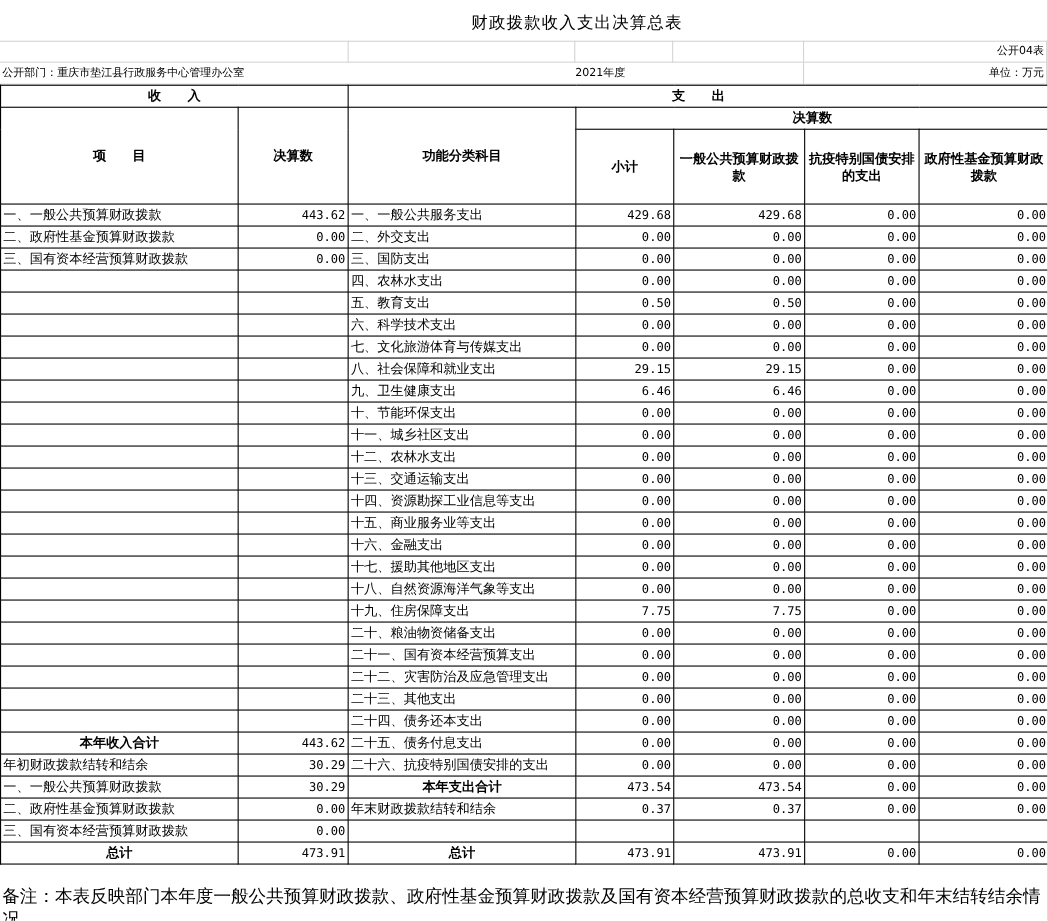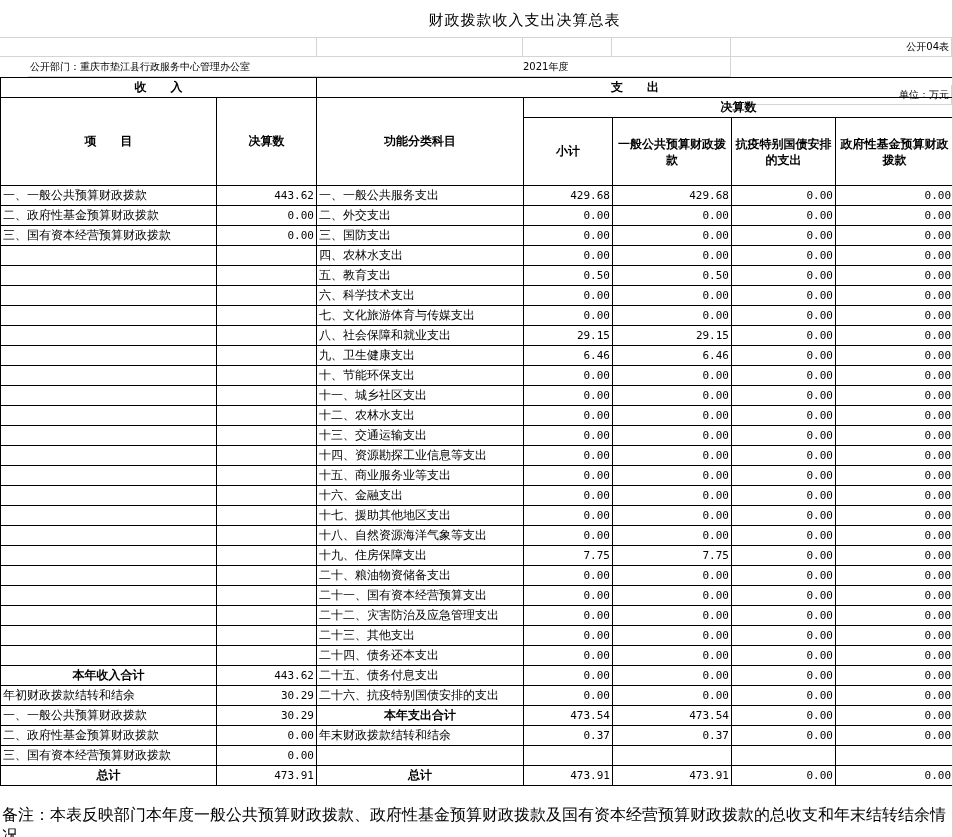--- a/index.html
+++ b/index.html
@@ -30,23 +30,23 @@
 
   <div class="row-meta" style="top:37px;">
     <div class="cell" style="left:0;width:316px;"></div>
     <div class="cell" style="left:317px;width:205px;"></div>
     <div class="cell" style="left:523px;width:88px;"></div>
     <div class="cell" style="left:612px;width:118px;"></div>
     <div class="cell" style="left:731px;width:218px;text-align:right;padding-right:2px;">公开04表</div>
   </div>
 
   <div class="row-meta" style="top:57px;">
-    <div class="cell" style="left:0;width:521px;padding-left:2px;border-right:none;margin-left:28px;">公开部门：重庆市垫江县行政服务中心管理办公室</div>
+    <div class="cell" style="left:0;width:521px;padding-left:2px;border-right:none;">公开部门：重庆市垫江县行政服务中心管理办公室</div>
     <div class="cell" style="left:523px;width:207px;text-align:left;">2021年度</div>
-    <div class="cell" style="left:731px;width:218px;text-align:right;padding-right:2px;margin-top:28px;">单位：万元</div>
+    <div class="cell" style="left:731px;width:218px;text-align:right;padding-right:2px;">单位：万元</div>
   </div>
 
   <table class="grid">
     <colgroup>
       <col style="width:216px">
         <col style="width:100px">
         <col style="width:207px">
       <col style="width:89px">
         <col style="width:119px">
         <col style="width:104px">

